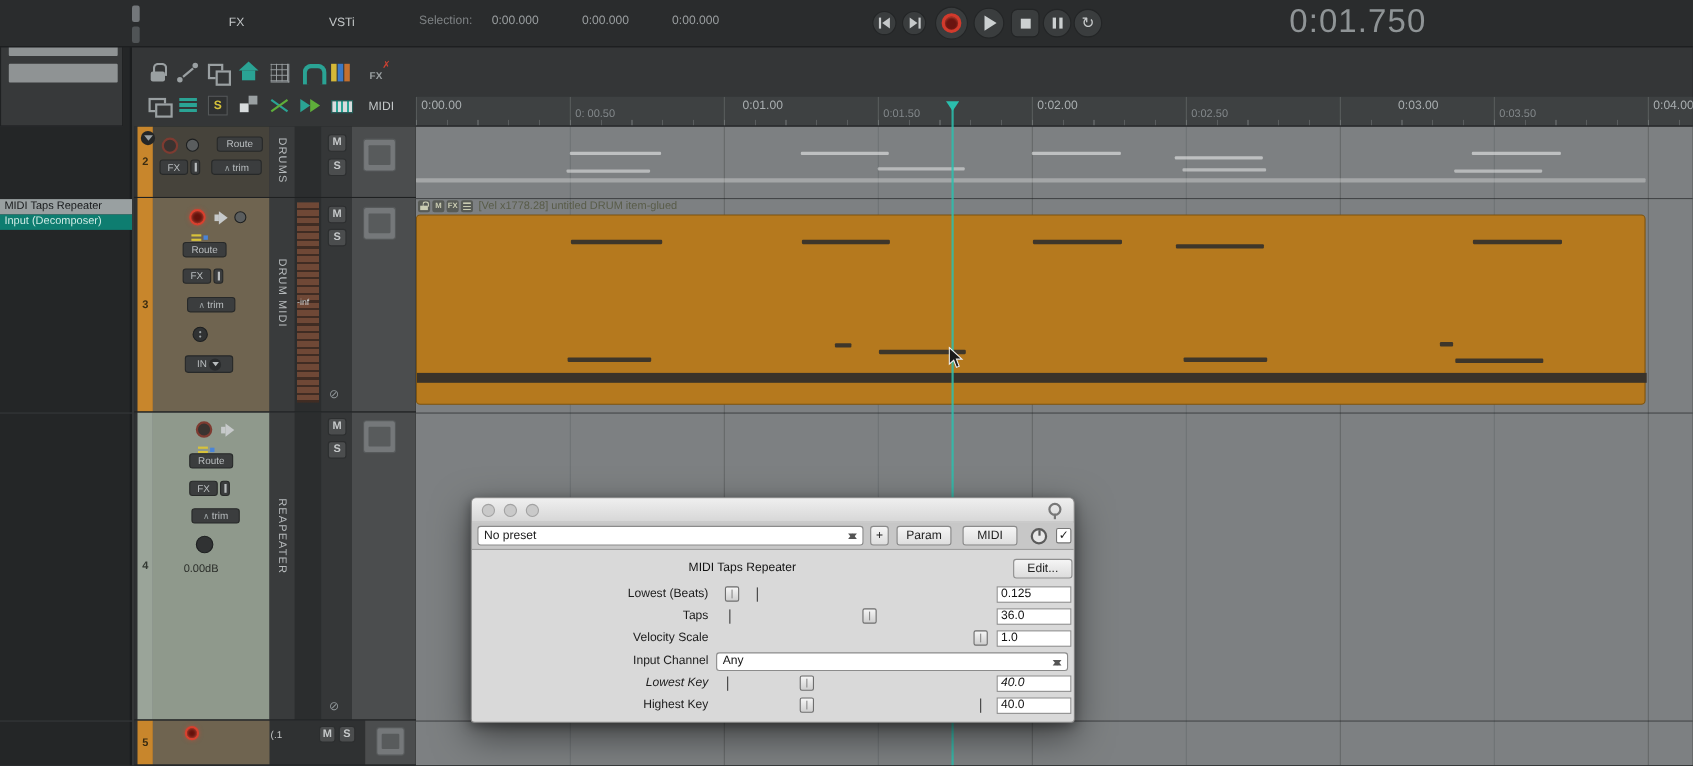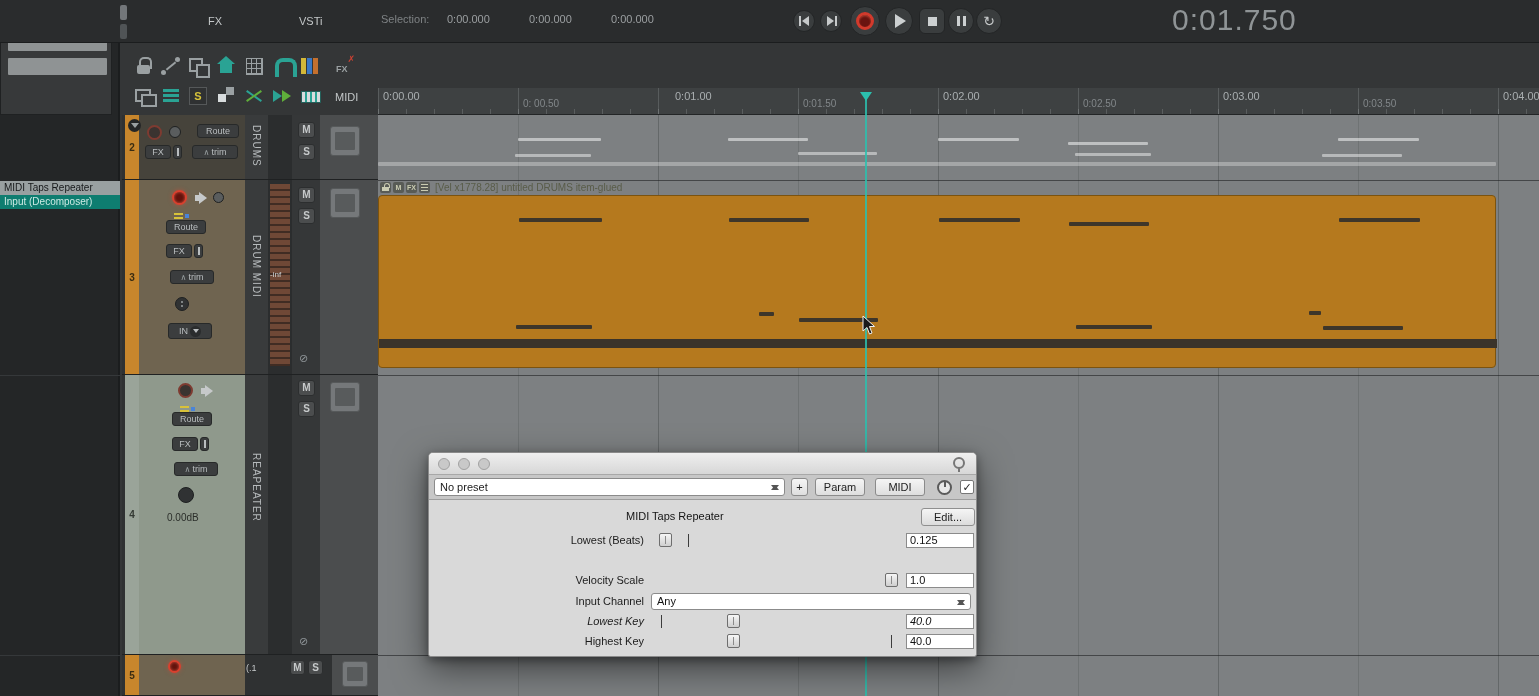--- a/index.html
+++ b/index.html
@@ -375,21 +375,21 @@
         <div class="rtick" style="left: 560px;"></div>
         <div class="rtick" style="left: 700px;"></div>
         <div class="rtick" style="left: 840px;"></div>
         <div class="rtick" style="left: 980px;"></div>
         <div class="rtick" style="left: 1120px;"></div>
       </div>
     <div id="ruler-labels">
         <div class="rl" style="left: 2px;">0:00.00</div>
         <div class="rl" style="left: 282px; margin-left: 12px;">0:01.00</div>
         <div class="rl" style="left: 562px;">0:02.00</div>
-        <div class="rl" style="left: 842px;">0:03.00</div>
+        <div class="rl" style="left: 890px;">0:03.00</div>
         <div class="rl" style="left: 1122px;">0:04.00</div>
         <div class="rl min" style="left: 142px;">0: 00.50</div>
         <div class="rl min" style="left: 422px;">0:01.50</div>
         <div class="rl min" style="left: 702px;">0:02.50</div>
         <div class="rl min" style="left: 982px;">0:03.50</div>
       </div>
     <div class="ph-tri"></div>
   </div>
 
   <div id="arrange">
@@ -420,21 +420,21 @@
       </div>
     <div id="item-label-row">
       <span class="badge">
           <span class="mini-lock"></span>
         </span>
       <span class="badge">M</span>
       <span class="badge">FX</span>
       <span class="badge">
           <span class="mini-bars"></span>
         </span>
-      <span class="item-label-text">[Vel x1778.28] untitled DRUMS item-glued</span>
+      <span class="item-label-text">[Vel x1778.28] untitled DRUM item-glued</span>
     </div>
     <div id="midi-item">
       <div id="item-notes">
           <div class="note" style="left: 140px; top: 22px; width: 83px;"></div>
           <div class="note" style="left: 350px; top: 22px; width: 80px;"></div>
           <div class="note" style="left: 560px; top: 22px; width: 81px;"></div>
           <div class="note" style="left: 690px; top: 26px; width: 80px;"></div>
           <div class="note" style="left: 960px; top: 22px; width: 81px;"></div>
           <div class="note" style="left: 380px; top: 116px; width: 15px;"></div>
           <div class="note" style="left: 930px; top: 115px; width: 12px;"></div>
@@ -470,20 +470,26 @@
     <div class="fx-body">
       <div class="fx-name">MIDI Taps Repeater</div>
       <div class="edit-btn">Edit...</div>
       <div id="plugin-params">
           <div class="prow" style="top: 0px;">
             <div class="plab">Lowest (Beats)</div>
             <div class="ptick" style="left: 259px;"></div>
             <div class="phandle" style="left: 230px;"></div>
             <div class="pval">0.125</div>
           </div>
+          <div class="prow" style="top: 20.2px;">
+            <div class="plab">Taps</div>
+            <div class="ptick" style="left: 234px;"></div>
+            <div class="phandle" style="left: 355px;"></div>
+            <div class="pval">36.0</div>
+          </div>
           <div class="prow" style="top: 40.4px;">
             <div class="plab">Velocity Scale</div>
             <div class="phandle" style="left: 456px;"></div>
             <div class="pval">1.0</div>
           </div>
           <div class="prow" style="top: 60.6px;">
             <div class="plab">Input Channel</div>
             <div class="pdrop"><span>Any</span><span class="dd-ar"></span></div>
           </div>
           <div class="prow" style="top: 80.8px; font-style: italic;">

